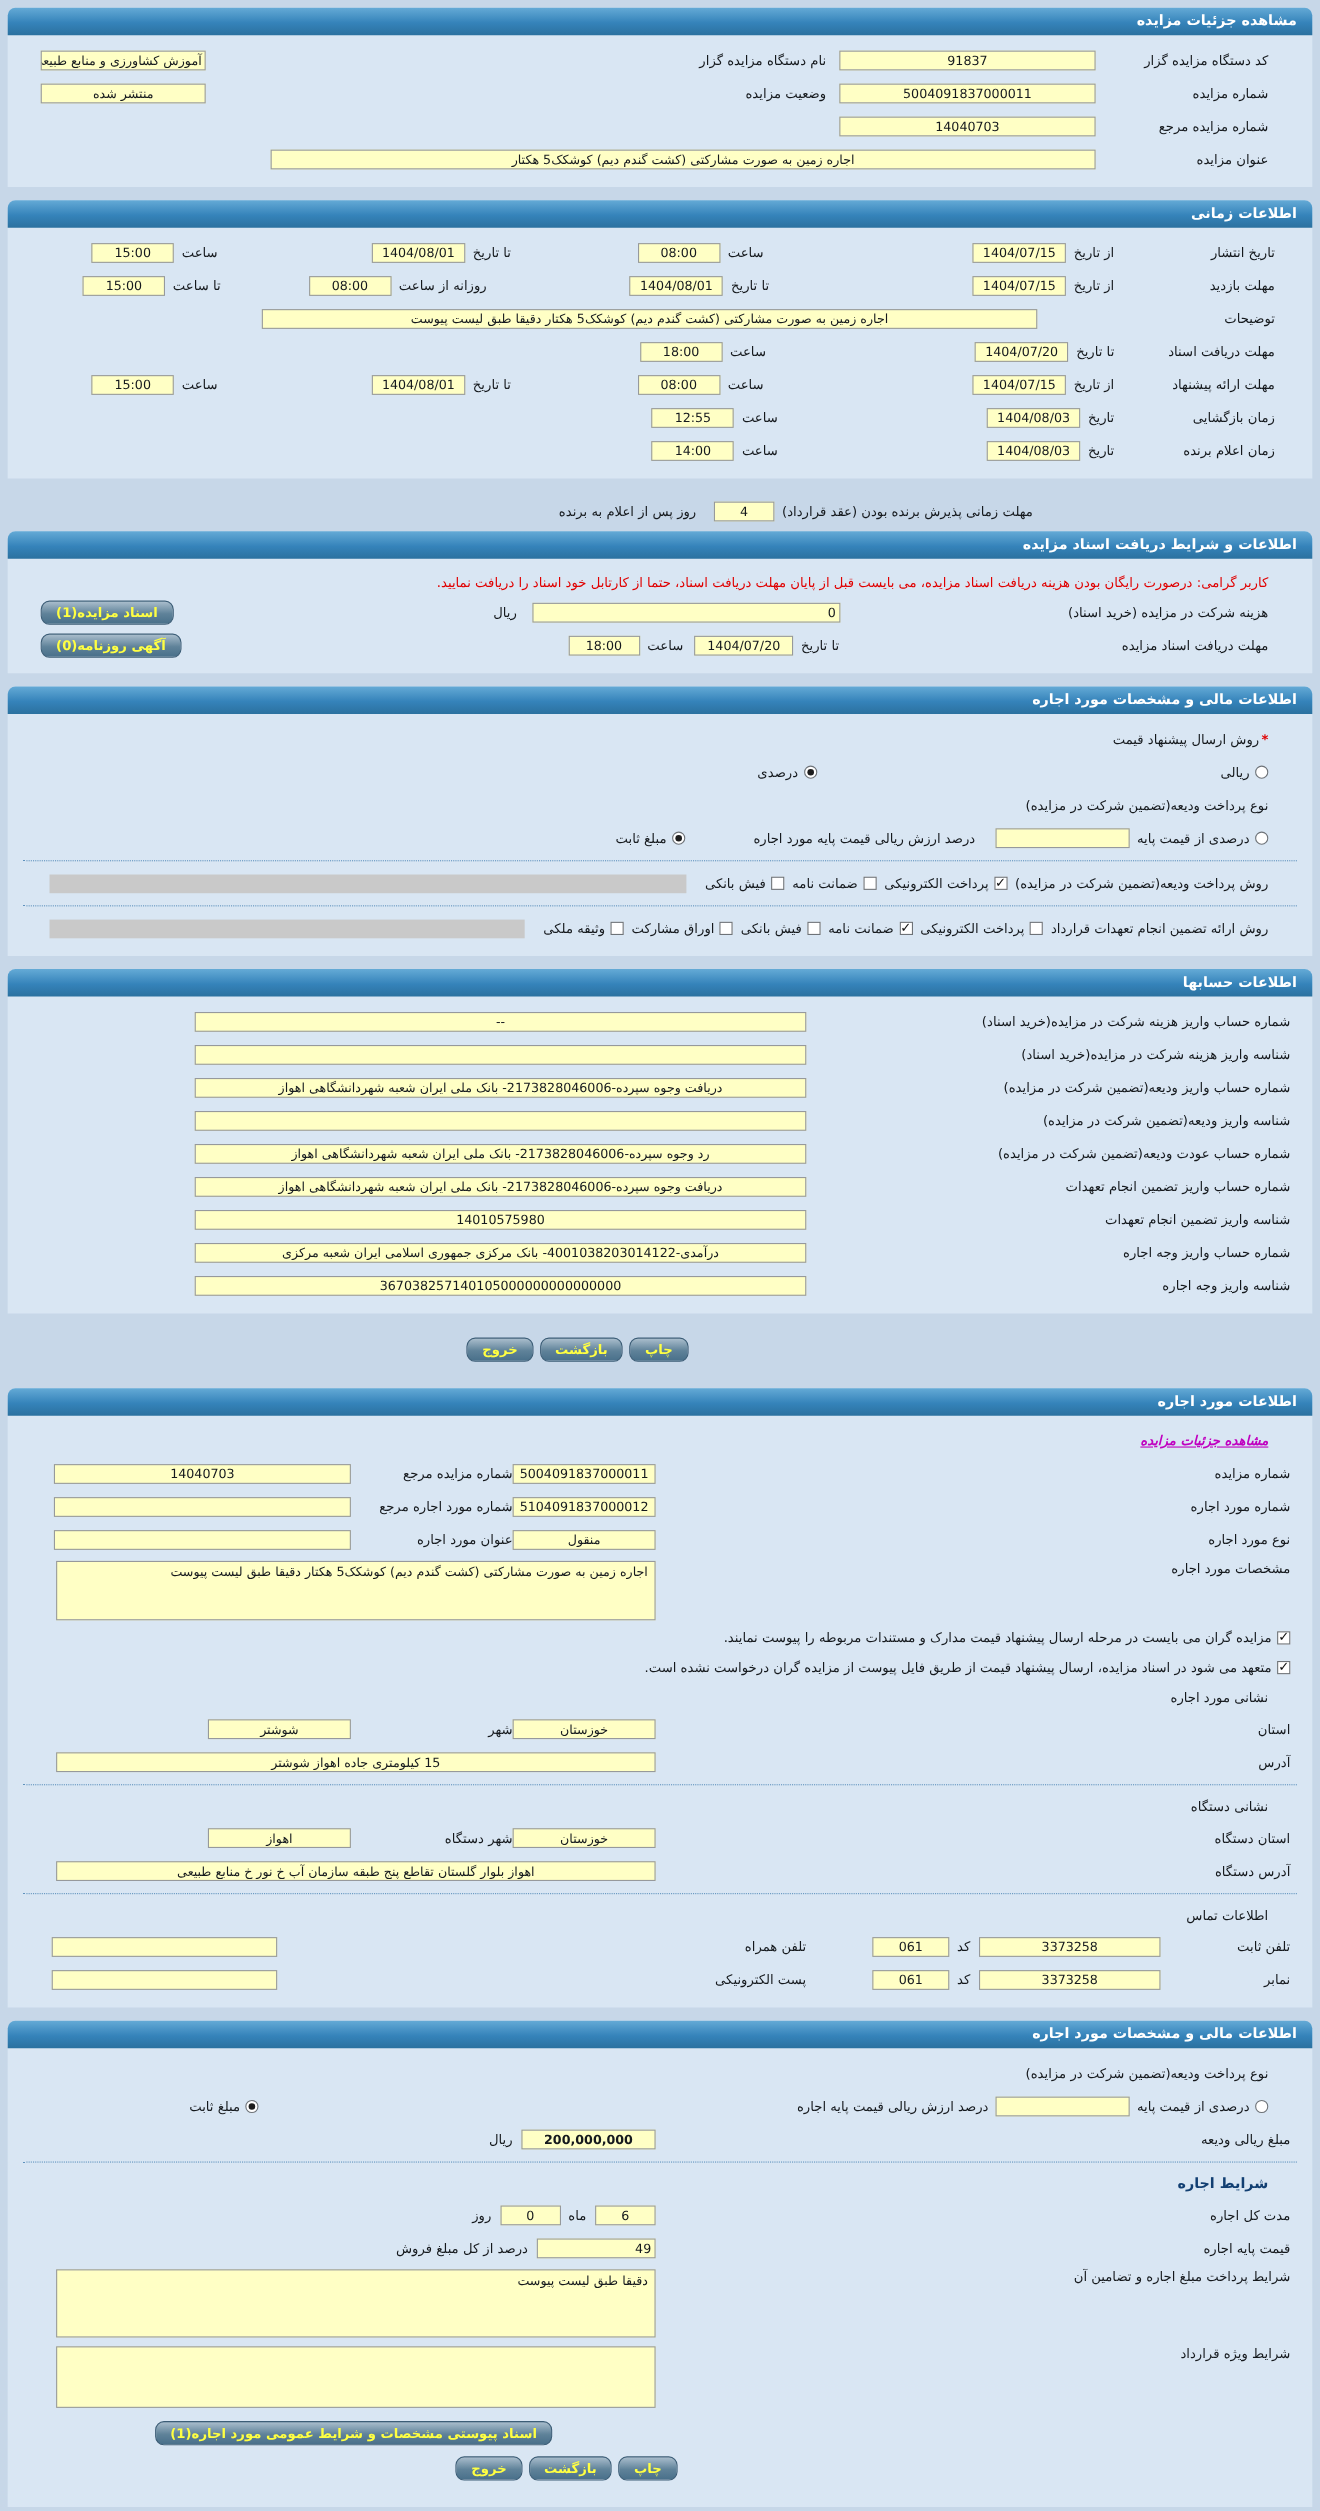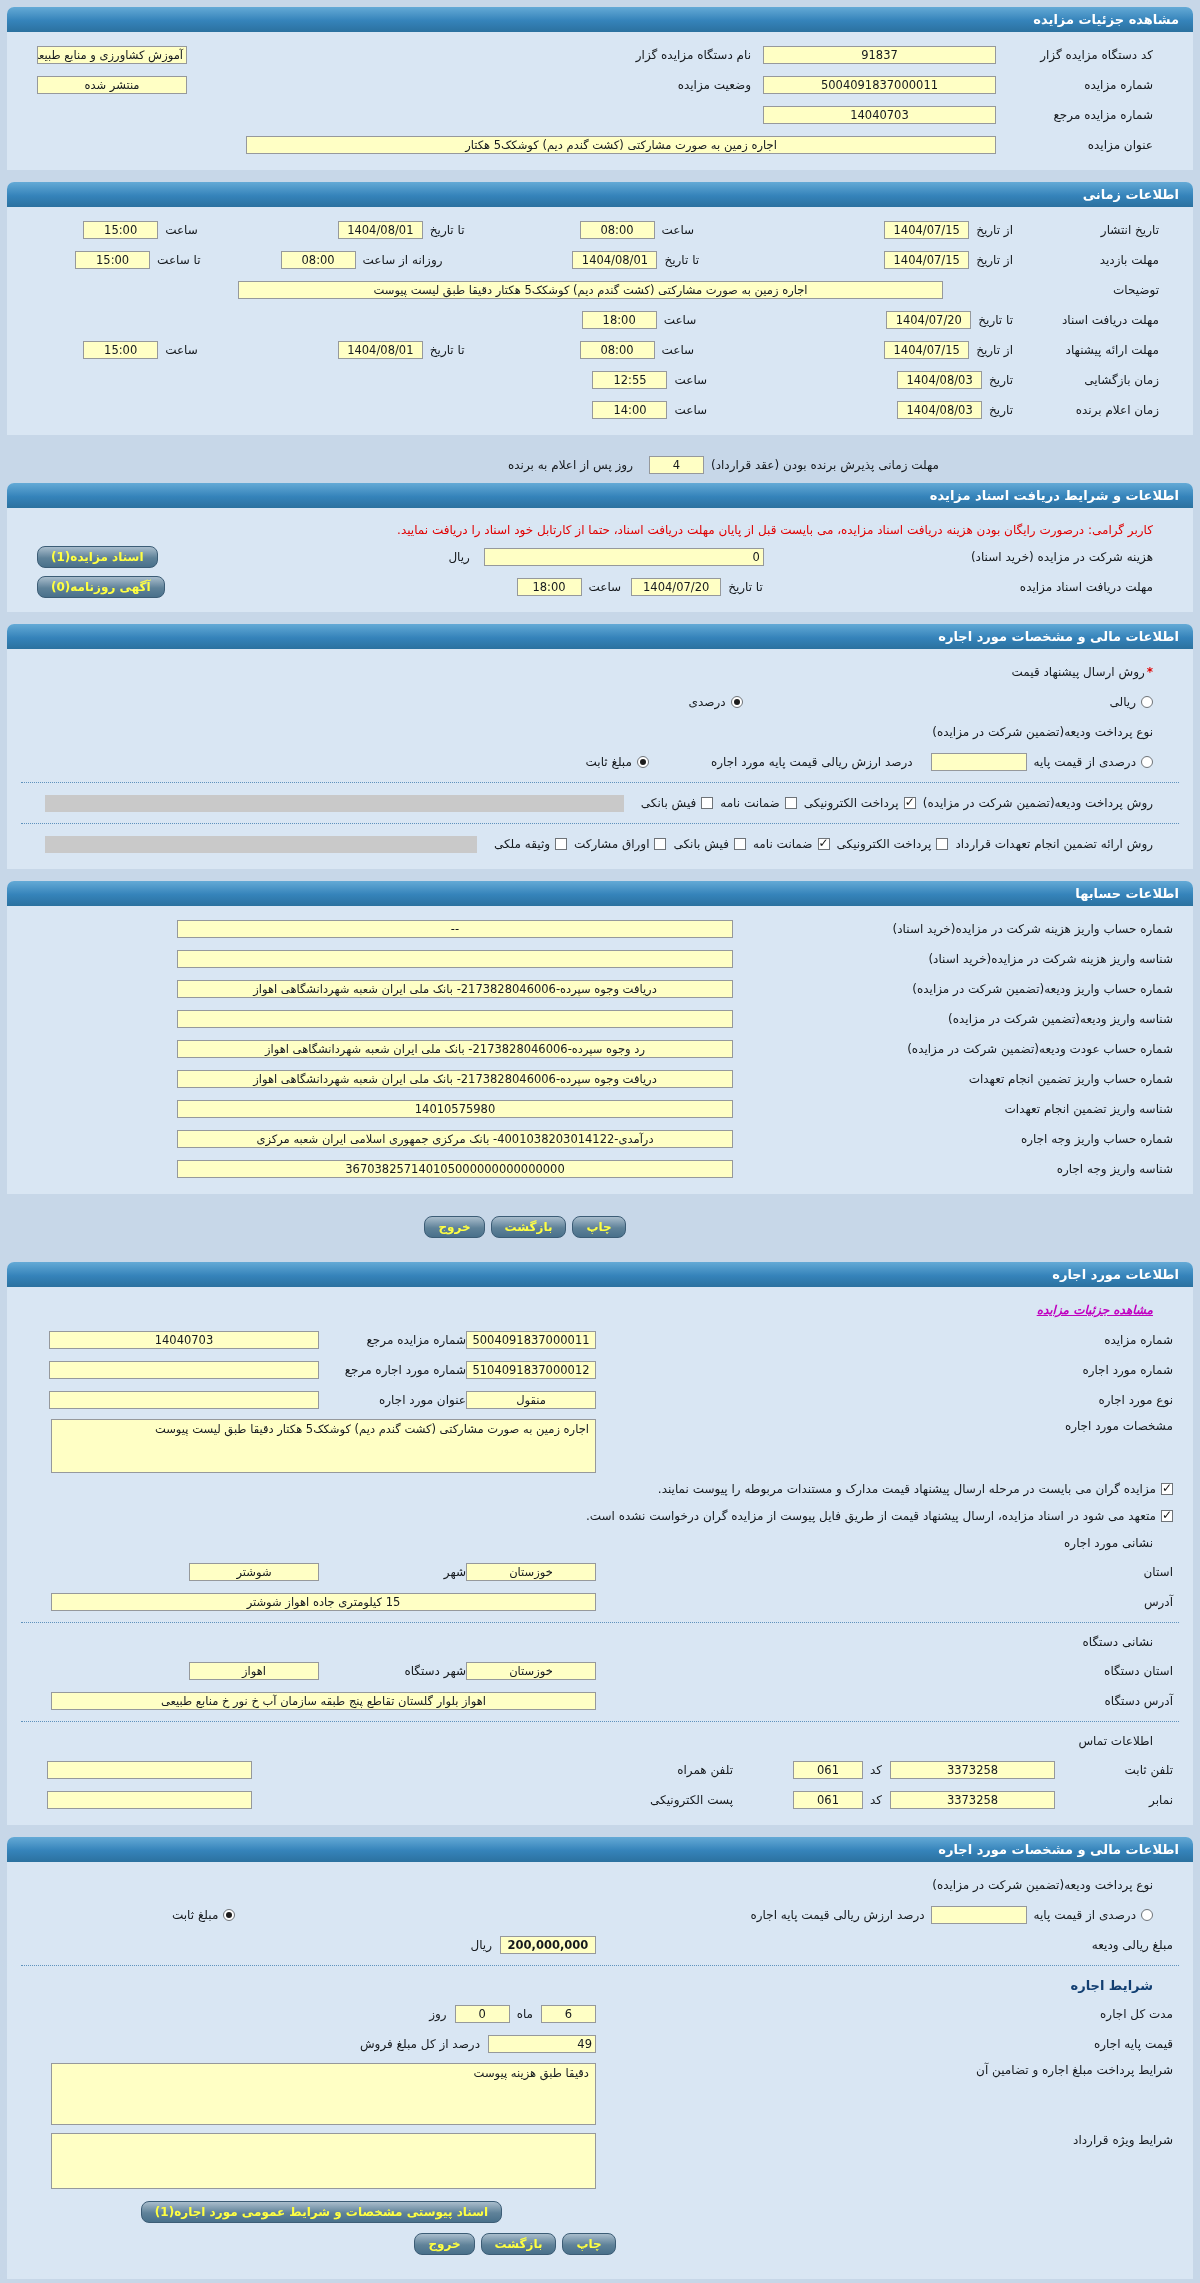--- a/index.html
+++ b/index.html
@@ -22,21 +22,21 @@
   .flbl{width:570px;flex:none;white-space:nowrap;margin-left:7px}
   .lbl140{width:140px;flex:none;white-space:nowrap;margin-left:6px}
   .lbl110{width:110px;flex:none;white-space:nowrap;margin-left:8px}
   .lb2{width:140px;flex:none;white-space:nowrap;text-align:right;margin-left:7px}
   .inp{background:#ffffc5;border:1px solid #96999c;height:18px;line-height:16px;font-size:11.5px;
        padding:0 3px;text-align:center;overflow:hidden;white-space:nowrap;flex:none}
   .tar{text-align:right}
   .bold{font-weight:bold}
   .ta{background:#ffffc5;border:1px solid #96999c;font-size:11.5px;padding:2px 6px;text-align:right;overflow:hidden;flex:none}
   .w55{width:55px}.w65{width:65px}.w70{width:70px}.w75{width:75px}.w85{width:85px}.w90{width:90px}
-  .w110{width:96px}.w125{width:108px}.w130{width:130px}.w150{width:150px}.w165{width:165px}
+  .w110{width:122px}.w125{width:108px}.w130{width:130px}.w150{width:150px}.w165{width:165px}
   .w205{width:205px}.w250{width:233px}.w270{width:270px}.w280{width:280px}.w545{width:545px}.w556{width:556px}
   .pushend{margin-right:auto}
   .cb{width:12px;height:12px;background:#fff;border:1px solid #6e7378;display:inline-block;position:relative;flex:none;margin-left:5px}
   .cb.on::after{content:"✓";position:absolute;top:-3px;right:0;font-size:12px;font-weight:bold;color:#101010}
   .rd{width:12px;height:12px;background:#fff;border:1px solid #6e7378;border-radius:50%;display:inline-block;position:relative;flex:none;margin-left:5px}
   .rd.on::after{content:"";position:absolute;inset:2px;background:#1c1c1c;border-radius:50%}
   .btn{background:linear-gradient(180deg,#a9bdcc 0%,#5f8299 55%,#49708a 100%);border:1px solid #3c5d76;border-radius:8px;
        color:#ffff42;font-weight:bold;font-size:12px;font-family:inherit;padding:2px 13px;height:22px;cursor:pointer;white-space:nowrap}
   .dots{border-top:1px dotted #5f92bd;margin:5px 14px}
   .warn{color:#e00000;padding:4px 40px 2px;min-height:26px;display:flex;align-items:center}
@@ -407,21 +407,21 @@
         <div class="inp w55">0</div>
         <span class="lb" style="margin-right:8px">روز</span>
       </div>
       <div class="row" style="padding:0 20px 0 40px">
         <span class="lb flbl">قیمت پایه اجاره</span>
         <div class="inp w125 tar">49</div>
         <span class="lb" style="margin-right:8px">درصد از کل مبلغ فروش</span>
       </div>
       <div class="row top" style="padding:4px 20px 2px 40px">
         <span class="lb flbl">شرایط پرداخت مبلغ اجاره و تضامین آن</span>
-        <div class="ta w545" style="height:62px">دقیقا طبق هزینه پیوست</div>
+        <div class="ta w545" style="height:62px">دقیقا طبق لیست پیوست</div>
       </div>
       <div class="row top" style="padding:6px 20px 2px 40px">
         <span class="lb flbl">شرایط ویژه قرارداد</span>
         <div class="ta w545" style="height:56px"></div>
       </div>
       <div class="row" style="padding:10px 20px 0 40px">
         <span class="flbl"></span>
         <div style="flex:1;text-align:center">
           <button class="btn">اسناد پیوستی مشخصات و شرایط عمومی مورد اجاره(1)</button>
         </div>

